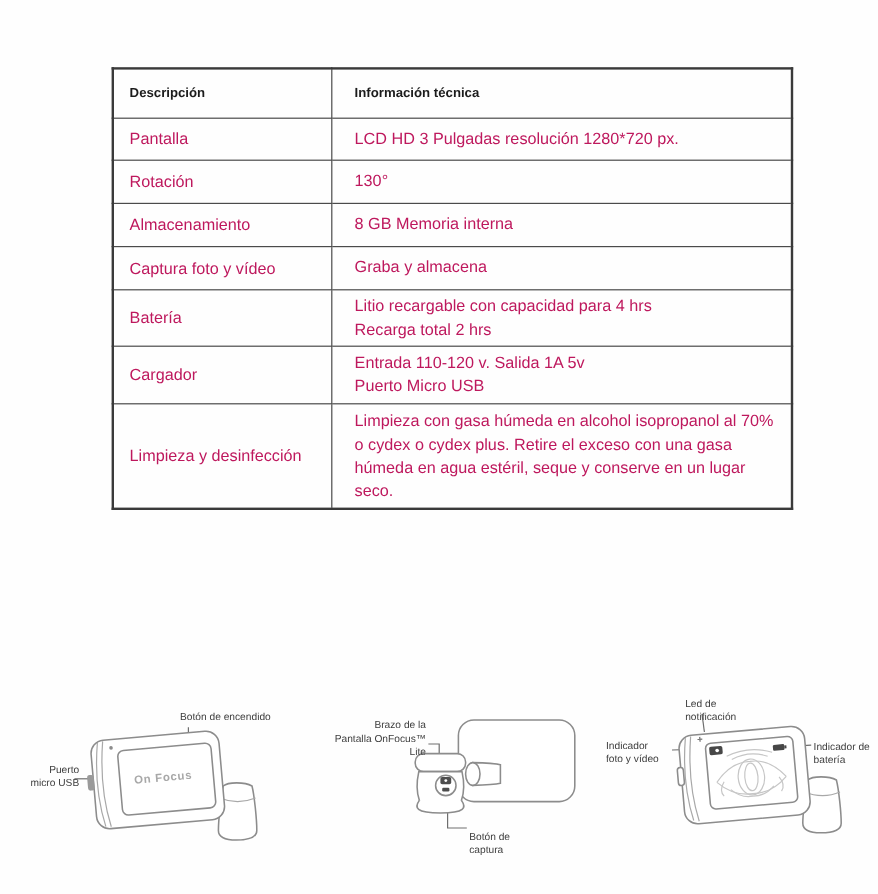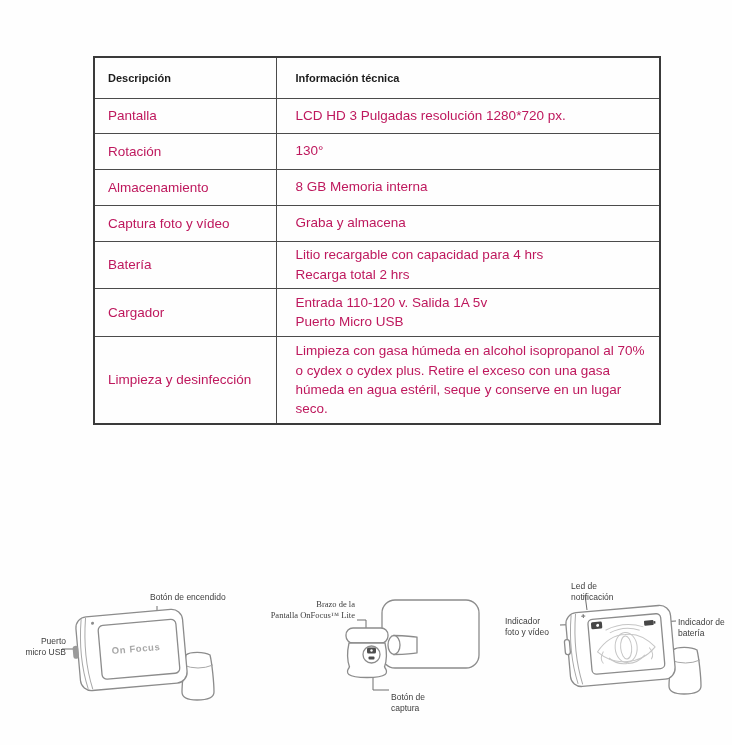--- a/index.html
+++ b/index.html
@@ -132,21 +132,21 @@
                              C114,93.5 118,91.5 119.5,87 C122,80 122,72 120,63 Z"></path>
         <path class="st" d="M84.5,87 C80,93 81.5,97.5 102,97.5 C122.5,97.5 124,93 119.5,87"></path>
       </g>
       <g>
         <circle class="st" cx="106.5" cy="74.5" r="8.5"></circle>
         <rect x="102" y="67.5" width="9" height="6" rx="1.5" fill="#4d4d4d"></rect>
         <circle cx="106.5" cy="70.5" r="1.2" fill="#ffffff"></circle>
         <rect x="103.5" y="76.5" width="6" height="3" rx="1" fill="#4d4d4d"></rect>
       </g>
     </svg>
-    <div class="fig-label ta-r" style="left:0px; top:19px; width:90px;font-family:Liberation Serif, serif;">Brazo de la
+    <div class="fig-label ta-r" style="left:0px; top:19px; width:90px;">Brazo de la
 Pantalla OnFocus™ Lite</div>
     <div class="fig-label" style="left:126px; top:112px;">Botón de
 captura</div>
   </div>
 
   <div class="fig" id="fig-ind">
     <svg width="232" height="155" viewBox="0 0 232 155">
       <line class="ld" x1="81" y1="30" x2="83" y2="45"></line>
       <line class="ld" x1="56" y1="60" x2="86" y2="59"></line>
       <line class="ld" x1="154" y1="57" x2="172" y2="56"></line>

